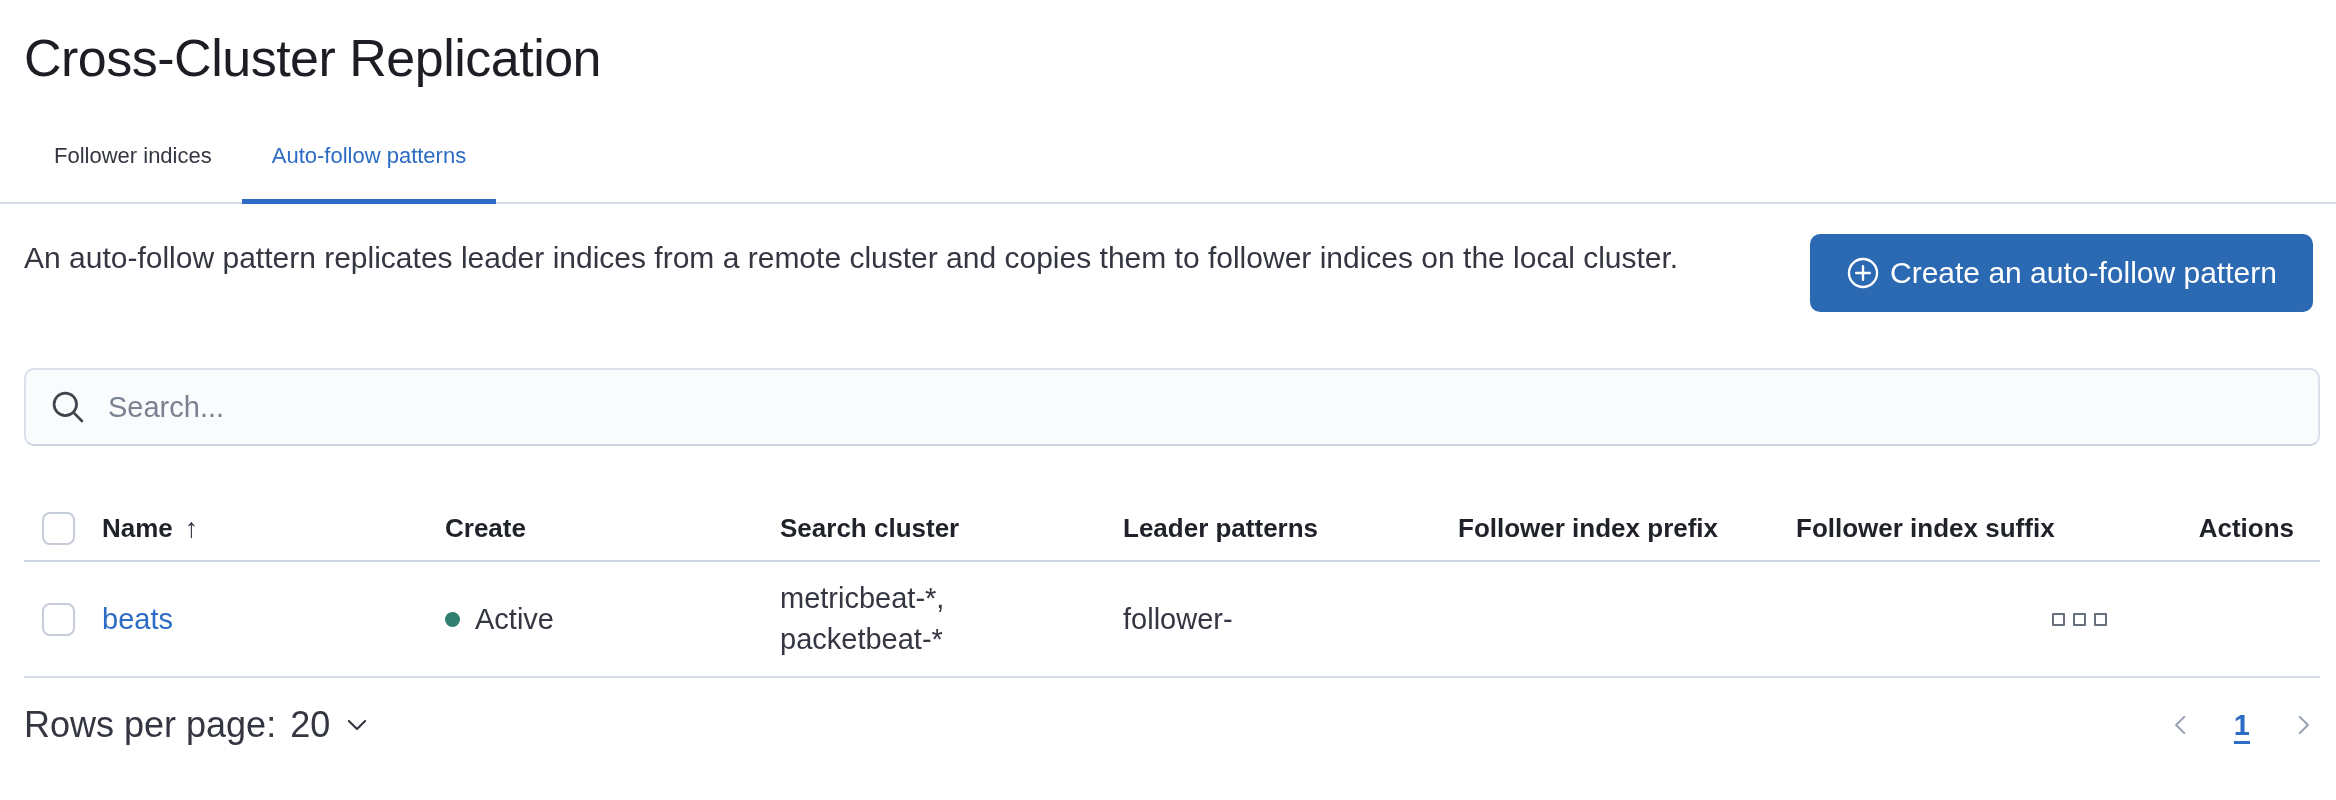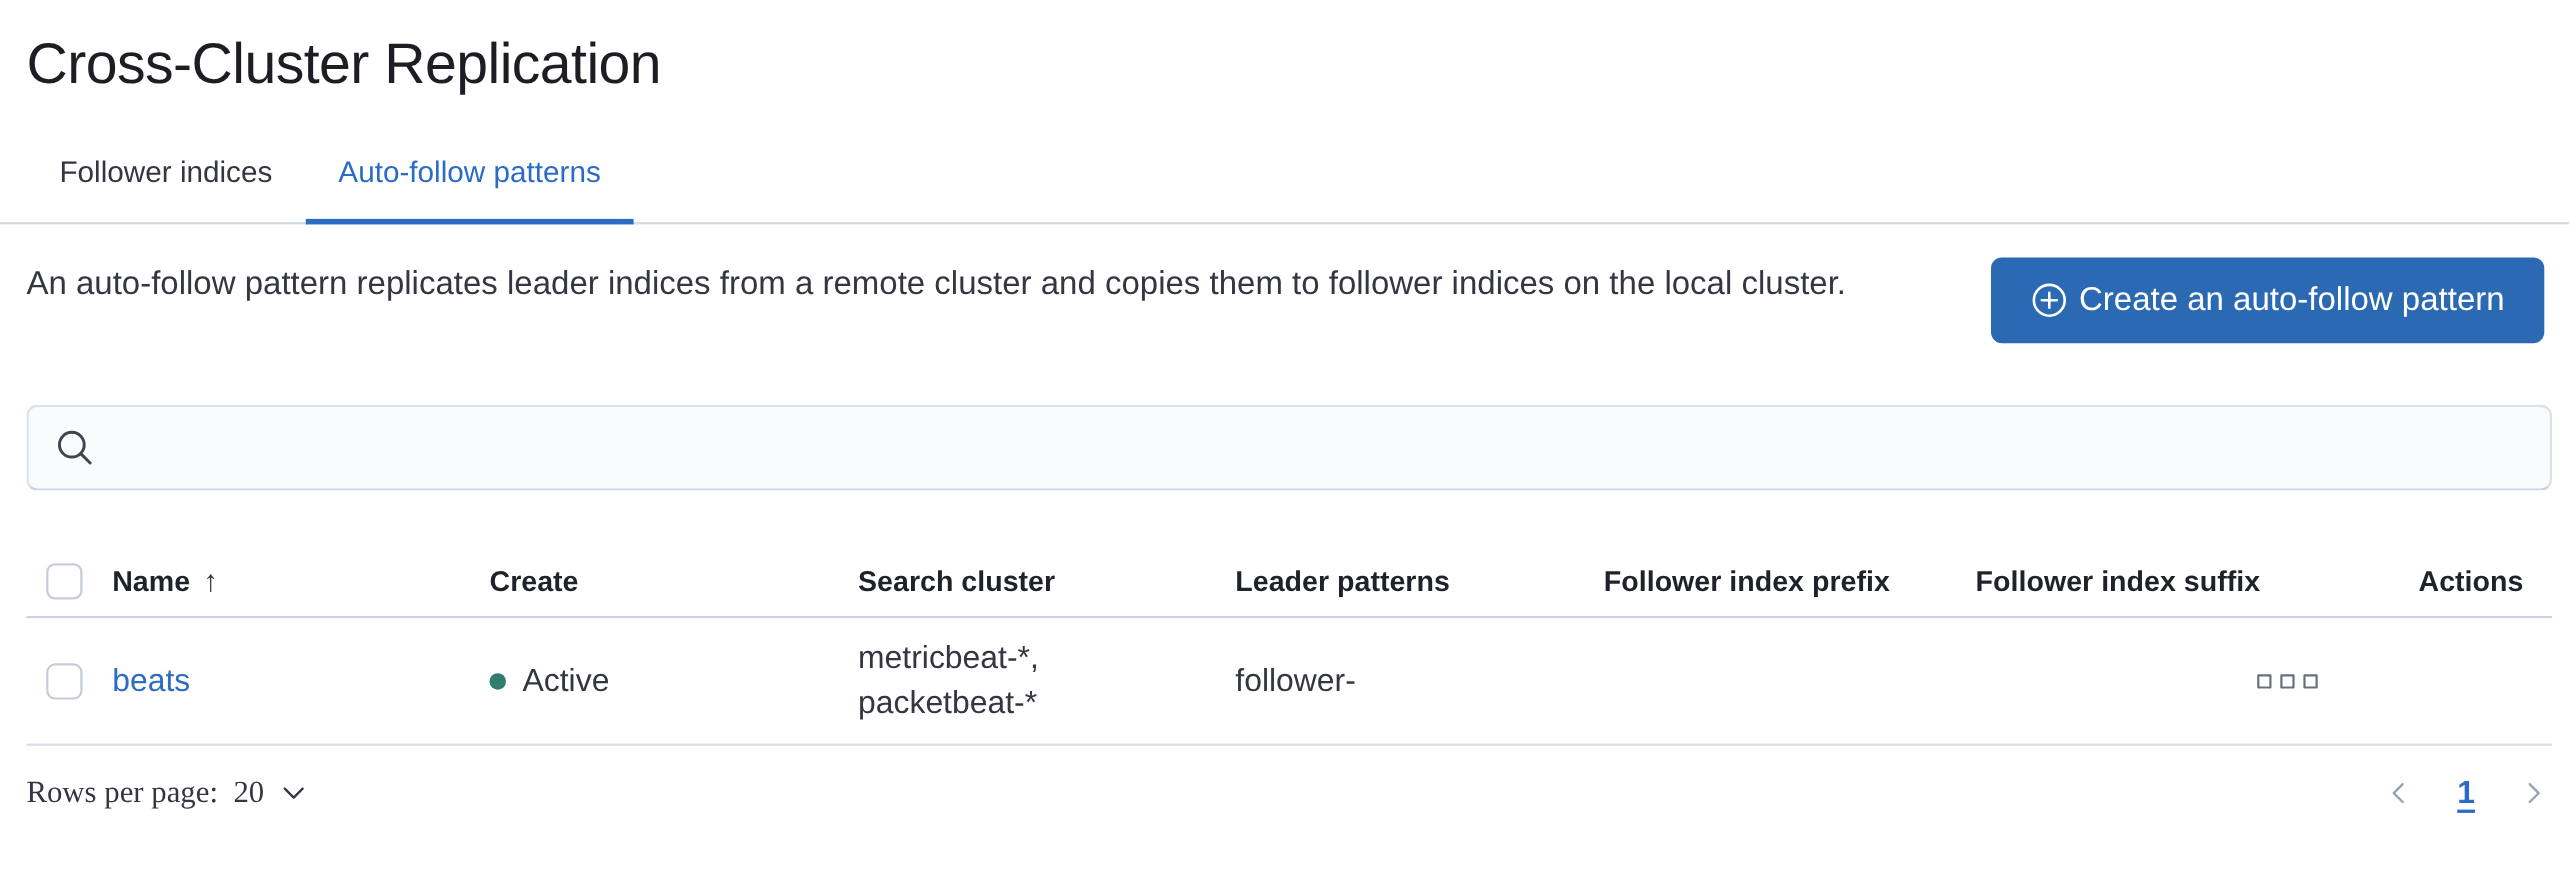--- a/index.html
+++ b/index.html
@@ -12,21 +12,21 @@
   body{font-family:"Liberation Sans", sans-serif;color:var(--text);}
   .pad{padding-left:24px;padding-right:16px;}
 
   
   .page-title{margin-top:20px;font-size:52px;line-height:76px;font-weight:400;
     letter-spacing:-.5px;color:var(--title);}
 
   
   .tabs-wrap{margin-top:32px;border-bottom:2px solid var(--border-light);}
   .tabs{display:flex;}
-  .tab{font-size:27px;line-height:36px;padding:10px 30px 28px 30px;cursor:pointer;
+  .tab{font-size:22px;line-height:36px;padding:10px 30px 28px 30px;cursor:pointer;
     color:var(--text);position:relative;}
   .tab.active{color:var(--primary);}
   .tab.active::after{content:"";position:absolute;left:0;right:0;bottom:-2px;
     height:5px;background:var(--primary);}
 
   
   .intro{display:flex;align-items:flex-start;gap:46px;margin-top:30px;}
   .intro p{flex:1;font-size:30px;line-height:47px;color:var(--text);max-width:1740px;}
   .create-btn{flex:none;display:flex;align-items:center;gap:10px;height:78px;
     padding:0 36px;border:none;border-radius:10px;background:var(--button-fill);
@@ -56,22 +56,22 @@
   .status-cell{display:flex;align-items:center;gap:15px;}
   .dot{width:15px;height:15px;border-radius:50%;background:var(--status-dot);}
   .patterns div{line-height:41px;}
   .actions-col{justify-self:end;padding-right:26px;}
   .actions-btn{display:flex;gap:8px;background:none;border:none;cursor:pointer;padding:6px;}
   .actions-btn span{display:block;width:13px;height:13px;border:2.5px solid var(--muted);
     border-radius:1px;}
 
   
   .footer{display:flex;justify-content:space-between;align-items:center;margin-top:26px;}
-  .rpp{display:flex;align-items:center;gap:14px;font-size:28px;background:none;border:none;
-    font-family:Liberation Serif, serif;color:var(--text);cursor:pointer;}
+  .rpp{display:flex;align-items:center;gap:14px;font-size:36px;background:none;border:none;
+    font-family:Liberation Sans, sans-serif;color:var(--text);cursor:pointer;}
   .pagination{display:flex;align-items:center;gap:36px;}
   .pag-btn{background:none;border:none;cursor:pointer;display:flex;align-items:center;padding:4px;}
   .page-num{font-size:29px;font-weight:700;color:var(--primary);text-decoration:underline;
     text-underline-offset:6px;text-decoration-thickness:3px;background:none;border:none;
     font-family:inherit;cursor:pointer;}
 </style>
 </head>
 <body>
 
 <h1 class="page-title pad">Cross-Cluster Replication</h1>
@@ -93,20 +93,21 @@
     <span>Create an auto-follow pattern</span>
   </button>
 </div>
 
 <div class="pad">
   <div class="search-box">
     <svg width="36" height="36" viewBox="0 0 16 16">
       <circle cx="6.8" cy="6.8" r="5" fill="none" stroke="#40454d" stroke-width="1.2"></circle>
       <path d="M10.5 10.5 L14.2 14.2" stroke="#40454d" stroke-width="1.2" stroke-linecap="round"></path>
     </svg>
+    <input type="text" value="" placeholder="Search..." style="">
   </div>
 </div>
 
 <div class="table pad">
   <div class="trow thead">
     <div>
         <div class="checkbox"></div>
       </div>
     <div class="th">
       <span>Name</span>

